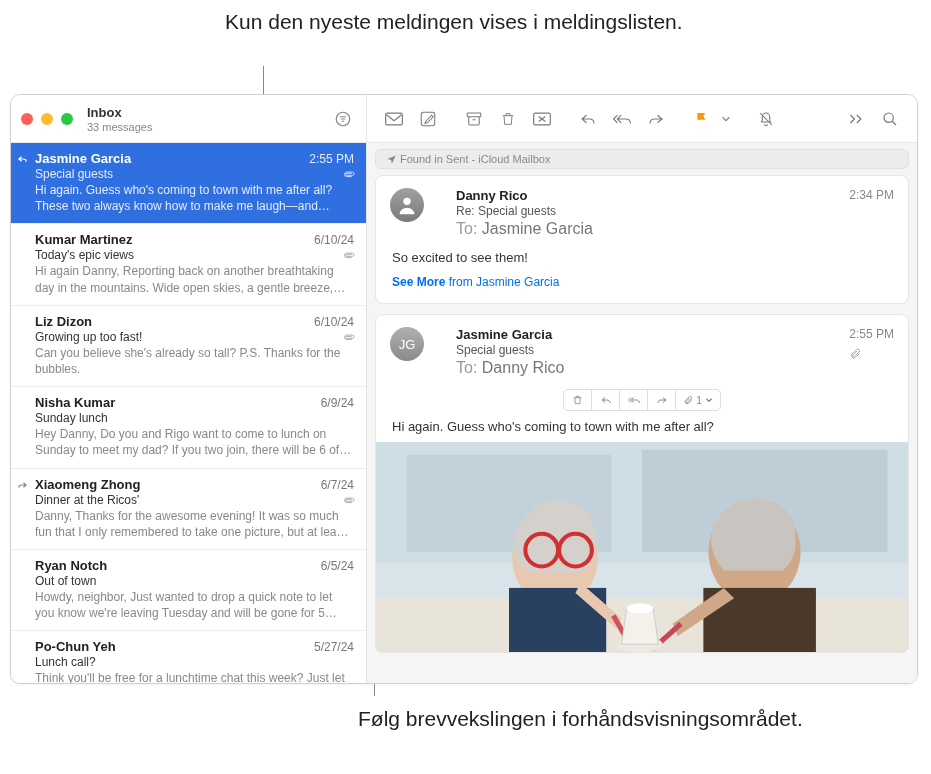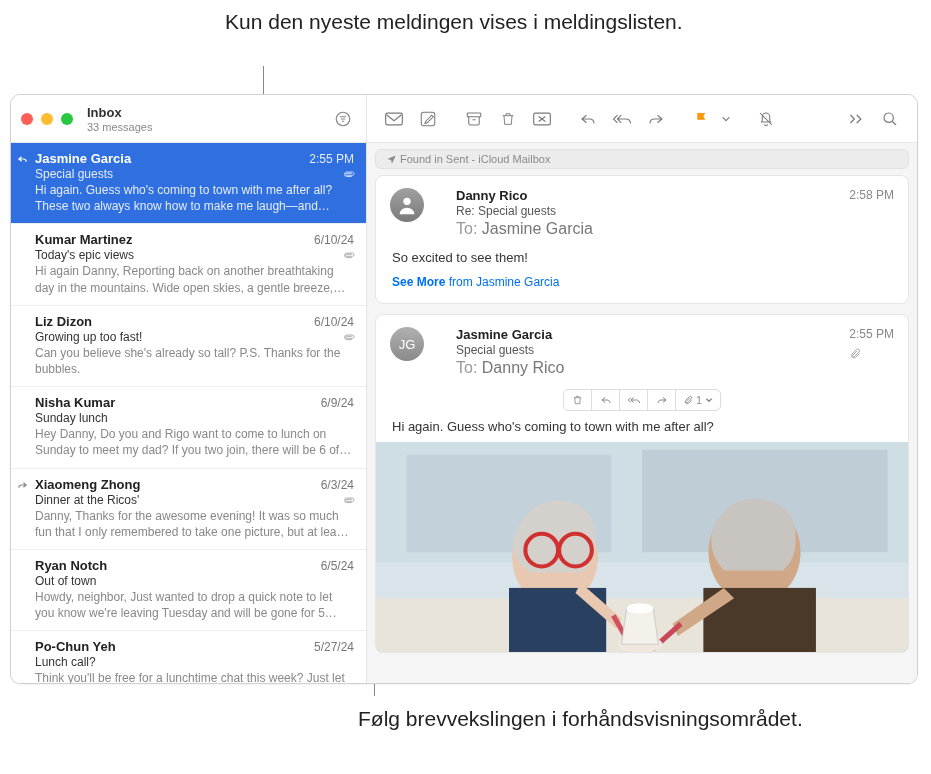--- a/index.html
+++ b/index.html
@@ -362,21 +362,21 @@
           <div class="msg-preview">Hey Danny, Do you and Rigo want to come to lunch on Sunday to meet my dad? If you two join, there will be 6 of us total. Would…</div>
         </div>
         <div class="msg-row">
           <span class="fwd-indicator">
             <svg width="11" height="10" viewBox="0 0 24 20" fill="none" stroke="currentColor" stroke-width="2.5">
               <path d="M14 5l6 5-6 5M20 10H10c-3 0-6 2-6 6"></path>
             </svg>
           </span>
           <div class="msg-sender-row">
             <div class="msg-sender">Xiaomeng Zhong</div>
-            <div class="msg-date">6/3/24</div>
+            <div class="msg-date">6/7/24</div>
           </div>
           <div class="msg-subject-row">
             <div class="msg-subject">Dinner at the Ricos'</div>
             <span class="msg-attach-icon">
               <svg width="11" height="12" viewBox="0 0 24 24" fill="none" stroke="currentColor" stroke-width="2">
                 <path d="M21 11l-8 8a5 5 0 01-7-7l9-9a3.5 3.5 0 015 5l-9 9a2 2 0 01-3-3l8-8"></path>
               </svg>
             </span>
           </div>
           <div class="msg-preview">Danny, Thanks for the awesome evening! It was so much fun that I only remembered to take one picture, but at least it's a good…</div>
@@ -504,21 +504,21 @@
           </div>
           <div class="email-meta">
             <div class="email-name">Danny Rico</div>
             <div class="email-subj">Re: Special guests</div>
             <div class="email-to">
               <span class="email-to-label">To:</span>
               <span>Jasmine Garcia</span>
             </div>
           </div>
           <div class="email-time-wrap">
-            <div class="email-time">2:58 PM</div>
+            <div class="email-time">2:34 PM</div>
           </div>
         </div>
         <div class="email-body">
           <div>So excited to see them!</div>
           <div class="see-more">
             <b>See More</b>
             <span>from Jasmine Garcia</span>
           </div>
         </div>
       </div>

